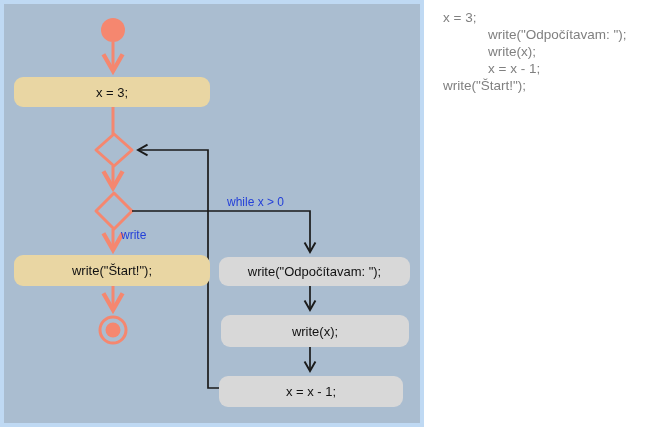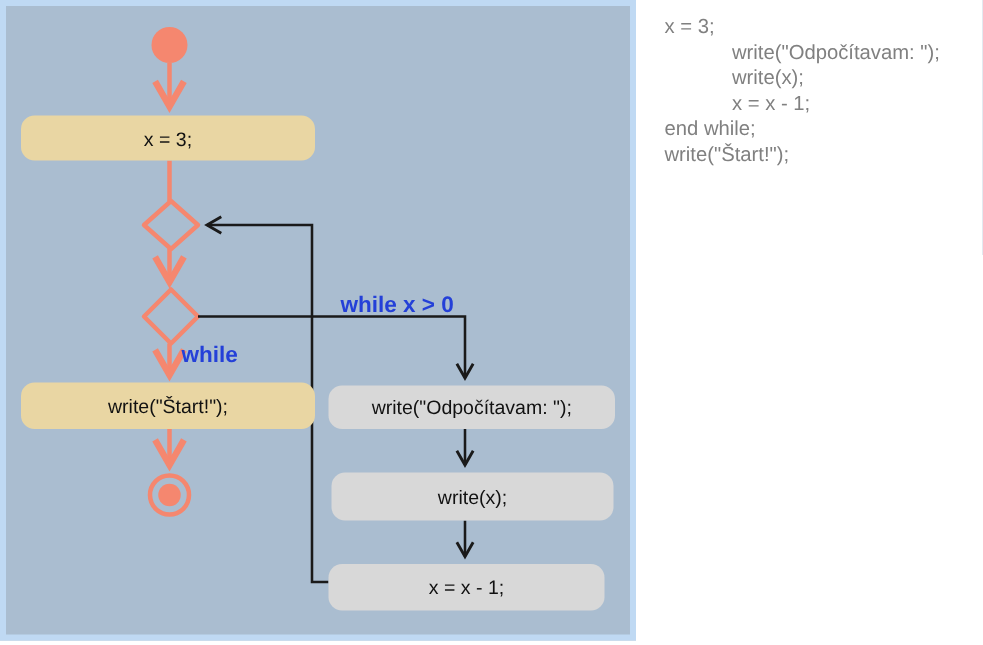--- a/index.html
+++ b/index.html
@@ -30,21 +30,21 @@
   }
   .action.tan{background:#e9d6a3;}
   .action.gray{background:#d8d8d8;}
   .b1{left:14px;top:77px;width:196px;height:30px;}
   .b2{left:14px;top:255px;width:196px;height:31px;}
   .b3{left:219px;top:257px;width:191px;height:29px;}
   .b4{left:221px;top:315px;width:188px;height:32px;}
   .b5{left:219px;top:376px;width:184px;height:31px;}
   .guard{
     position:absolute;
-    font-size:15px;font-weight:bold;color:#2440d8;
+    font-size:12px;font-weight:normal;color:#2440d8;
     white-space:nowrap;
   }
   .guard.while{left:227px;top:195px;}
   .guard.else{left:121px;top:228px;}
   .code-panel{
     position:absolute;left:424px;top:0;
     width:231px;height:430px;
     background:#ffffff;
     padding:9px 0 0 19px;
     box-sizing:border-box;
@@ -104,24 +104,23 @@
     <span>write("Odpočítavam: ");</span>
   </div>
   <div class="action gray b4">
     <span>write(x);</span>
   </div>
   <div class="action gray b5">
     <span>x = x - 1;</span>
   </div>
 
   <div class="guard while">while x &gt; 0</div>
-  <div class="guard else">while</div>
+  <div class="guard else">write</div>
 
   <div class="code-panel">
     <div class="code-line">x = 3;</div>
     <div class="code-line indent">write("Odpočítavam: ");</div>
     <div class="code-line indent">write(x);</div>
     <div class="code-line indent">x = x - 1;</div>
-    <div class="code-line">end while;</div>
     <div class="code-line">write("Štart!");</div>
   </div>
 
 </div>
 
 </body></html>

